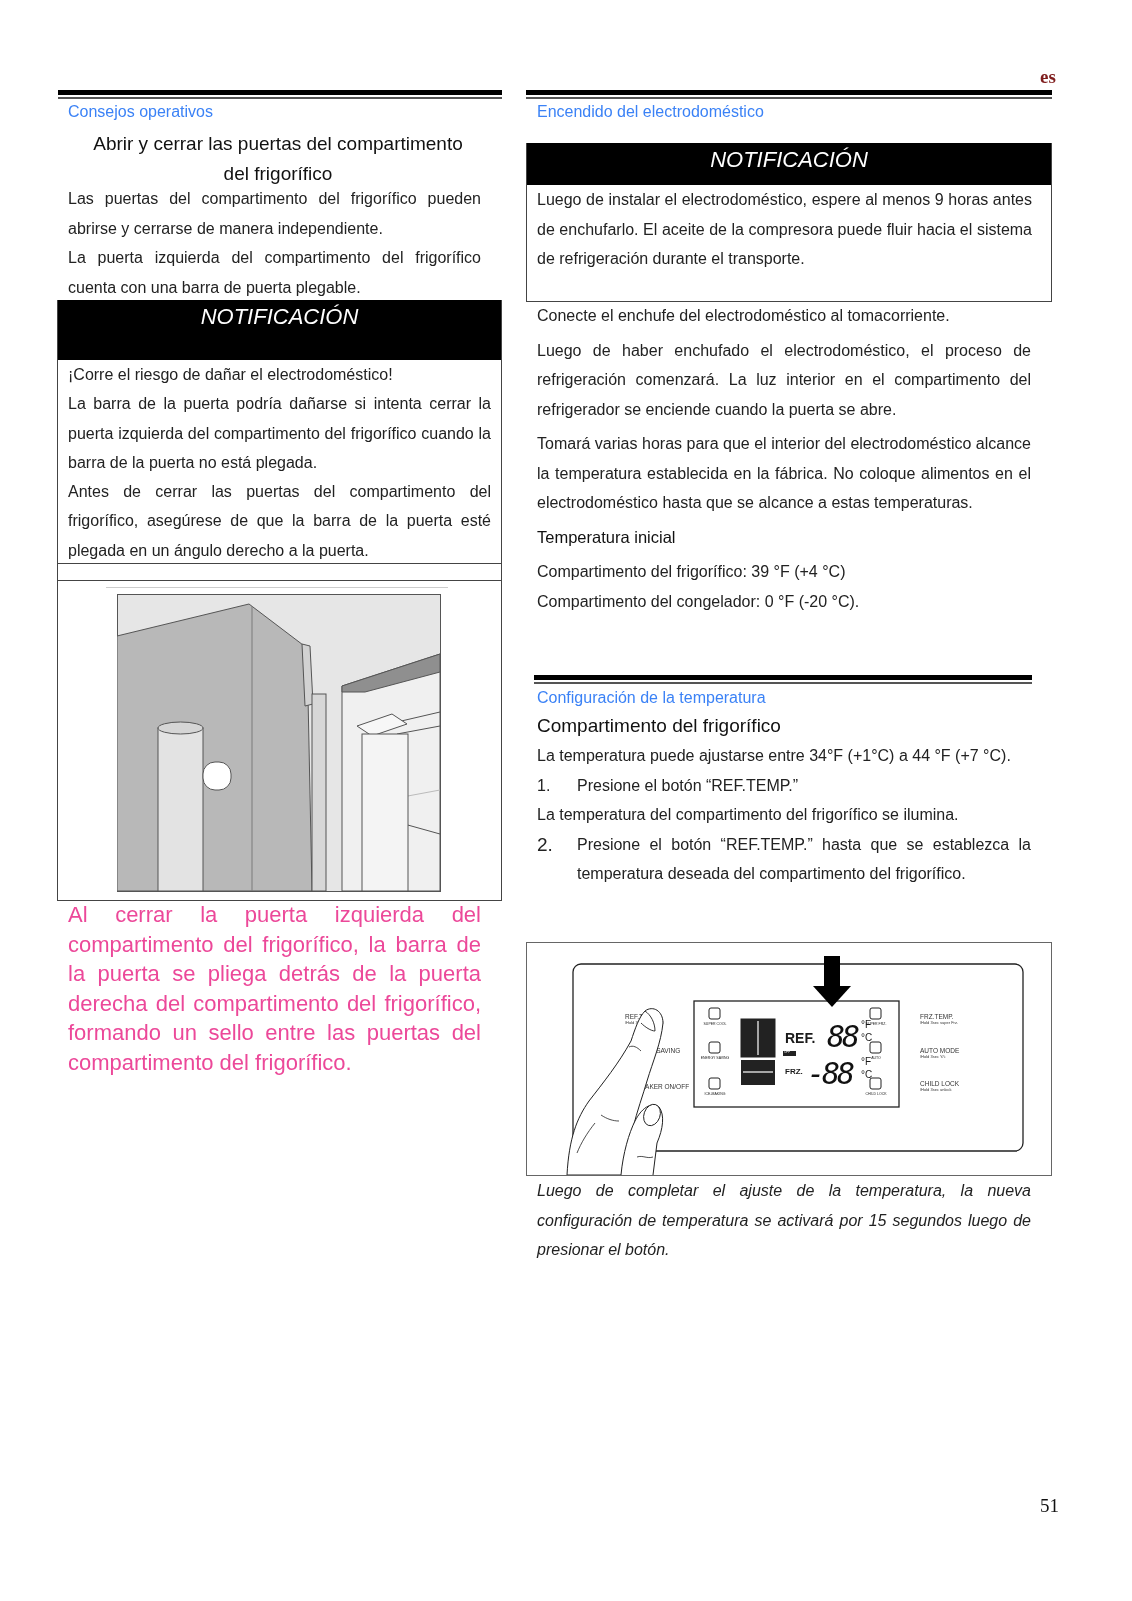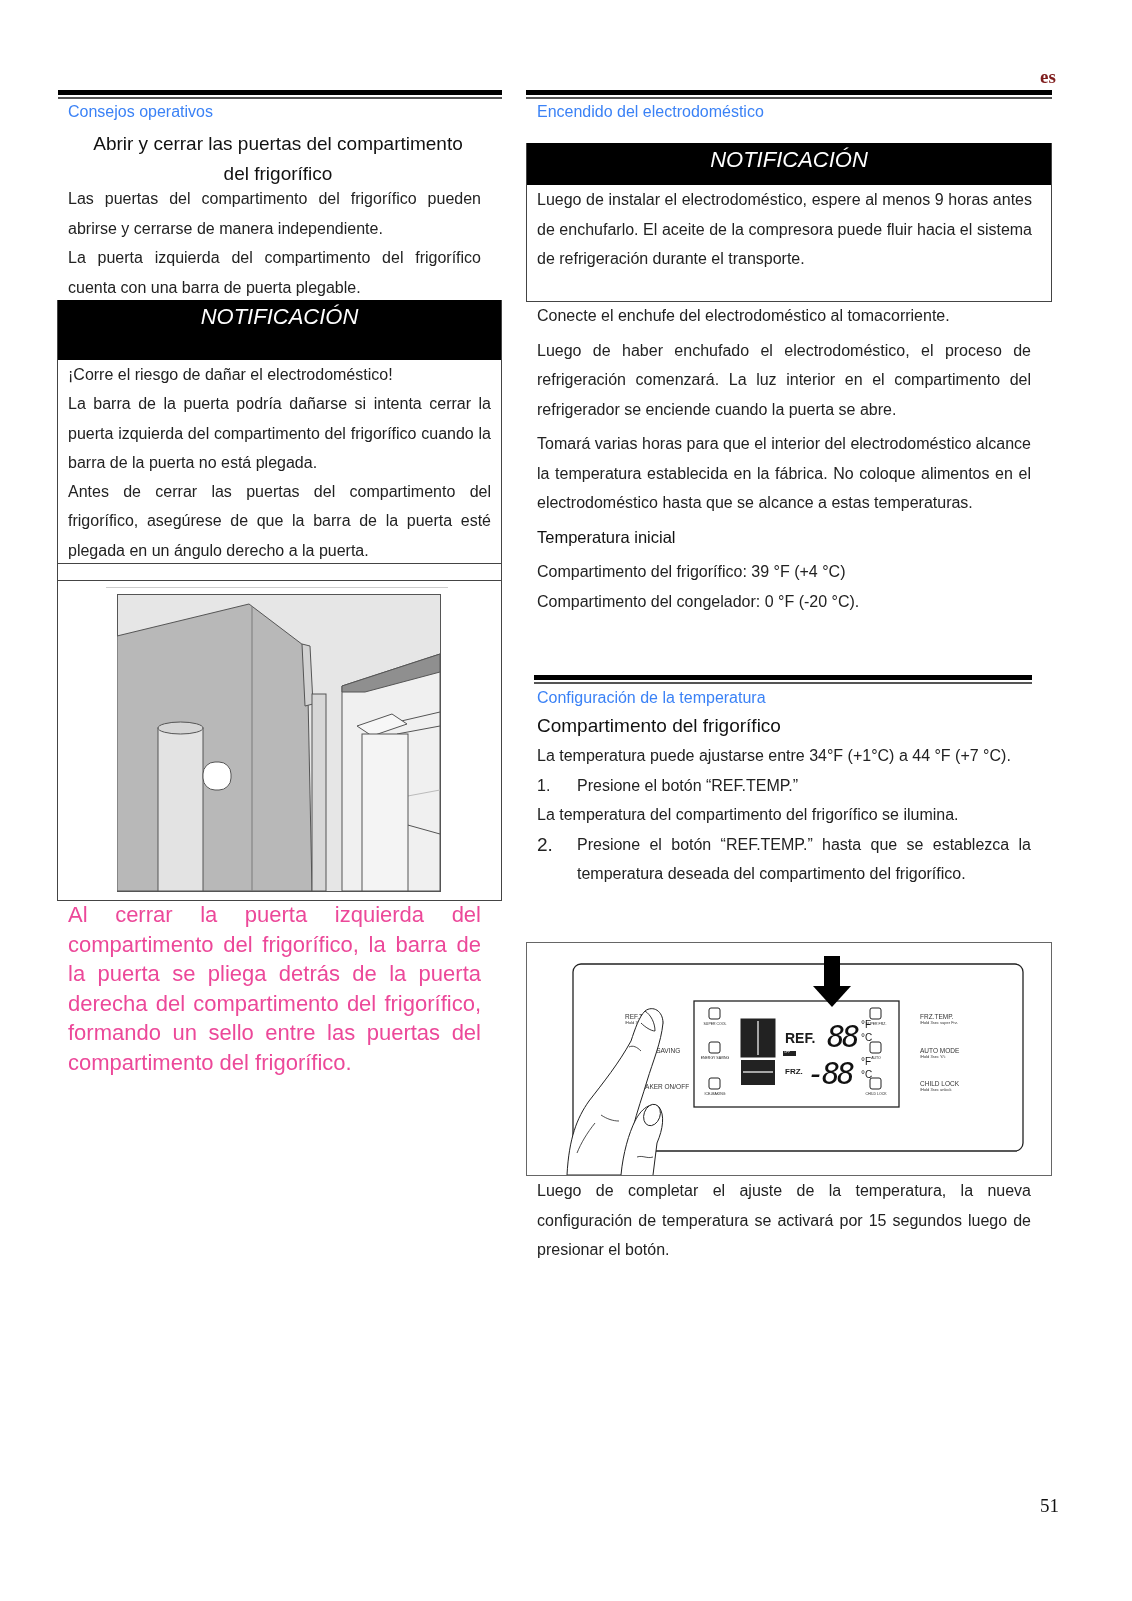--- a/index.html
+++ b/index.html
@@ -171,15 +171,15 @@
     <path d="M118 68 C 124 72, 128 80, 128 88 C 124 88, 118 84, 114 80" fill="none" stroke="#222" stroke-width="0.9"></path>
     <path d="M94 232 C 96 210, 102 190, 108 178 C 114 166, 124 158, 132 164 C 138 172, 136 186, 130 200 L 126 232" fill="#fff" stroke="#222" stroke-width="1"></path>
     <ellipse cx="125" cy="172" rx="8" ry="11" fill="#fff" stroke="#222" stroke-width="0.9" transform="rotate(20 125 172)"></ellipse>
     <path d="M68 180 C 60 190, 54 200, 50 210" fill="none" stroke="#222" stroke-width="0.8"></path>
     <path d="M74 172 C 80 176, 86 178, 92 178" fill="none" stroke="#222" stroke-width="0.8"></path>
     <path d="M102 104 C 106 102, 110 104, 114 108" fill="none" stroke="#222" stroke-width="0.8"></path>
     <path d="M110 214 C 116 212, 120 216, 126 214" fill="none" stroke="#222" stroke-width="0.8"></path>
   </svg>
 </div>
 
-<div class="abs p" style="left:537px; top:1176px; width:494px;">Luego de completar el ajuste de la temperatura, la nueva configuración de temperatura se activará por 15 segundos luego de presionar el botón.</div>
+<div class="abs p" style="left:537px; top:1176px; width:494px;font-style:italic;">Luego de completar el ajuste de la temperatura, la nueva configuración de temperatura se activará por 15 segundos luego de presionar el botón.</div>
 
 <div class="abs pagenum">51</div>
 
 </body></html>

